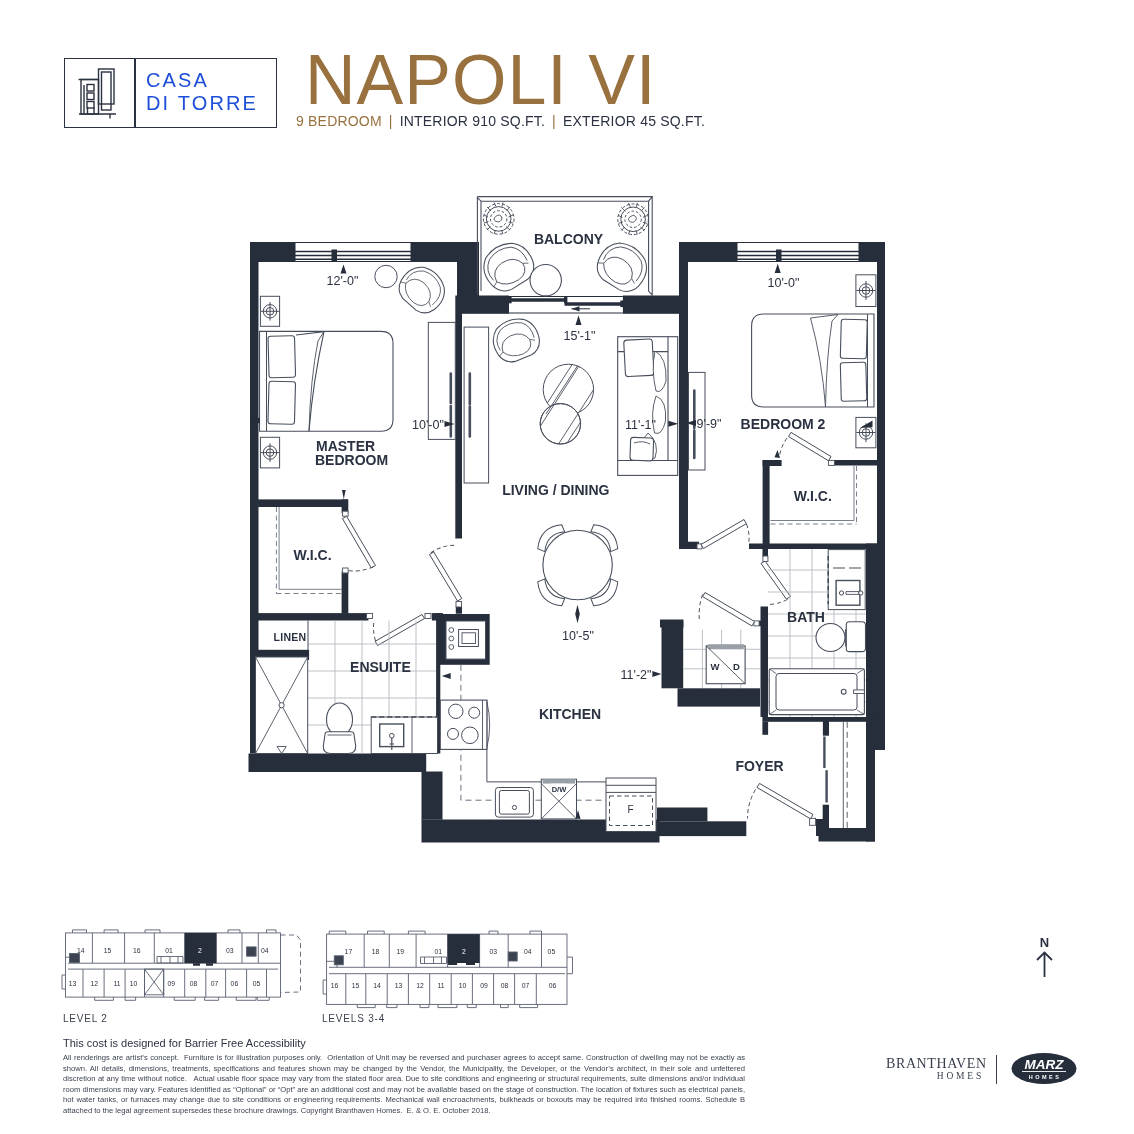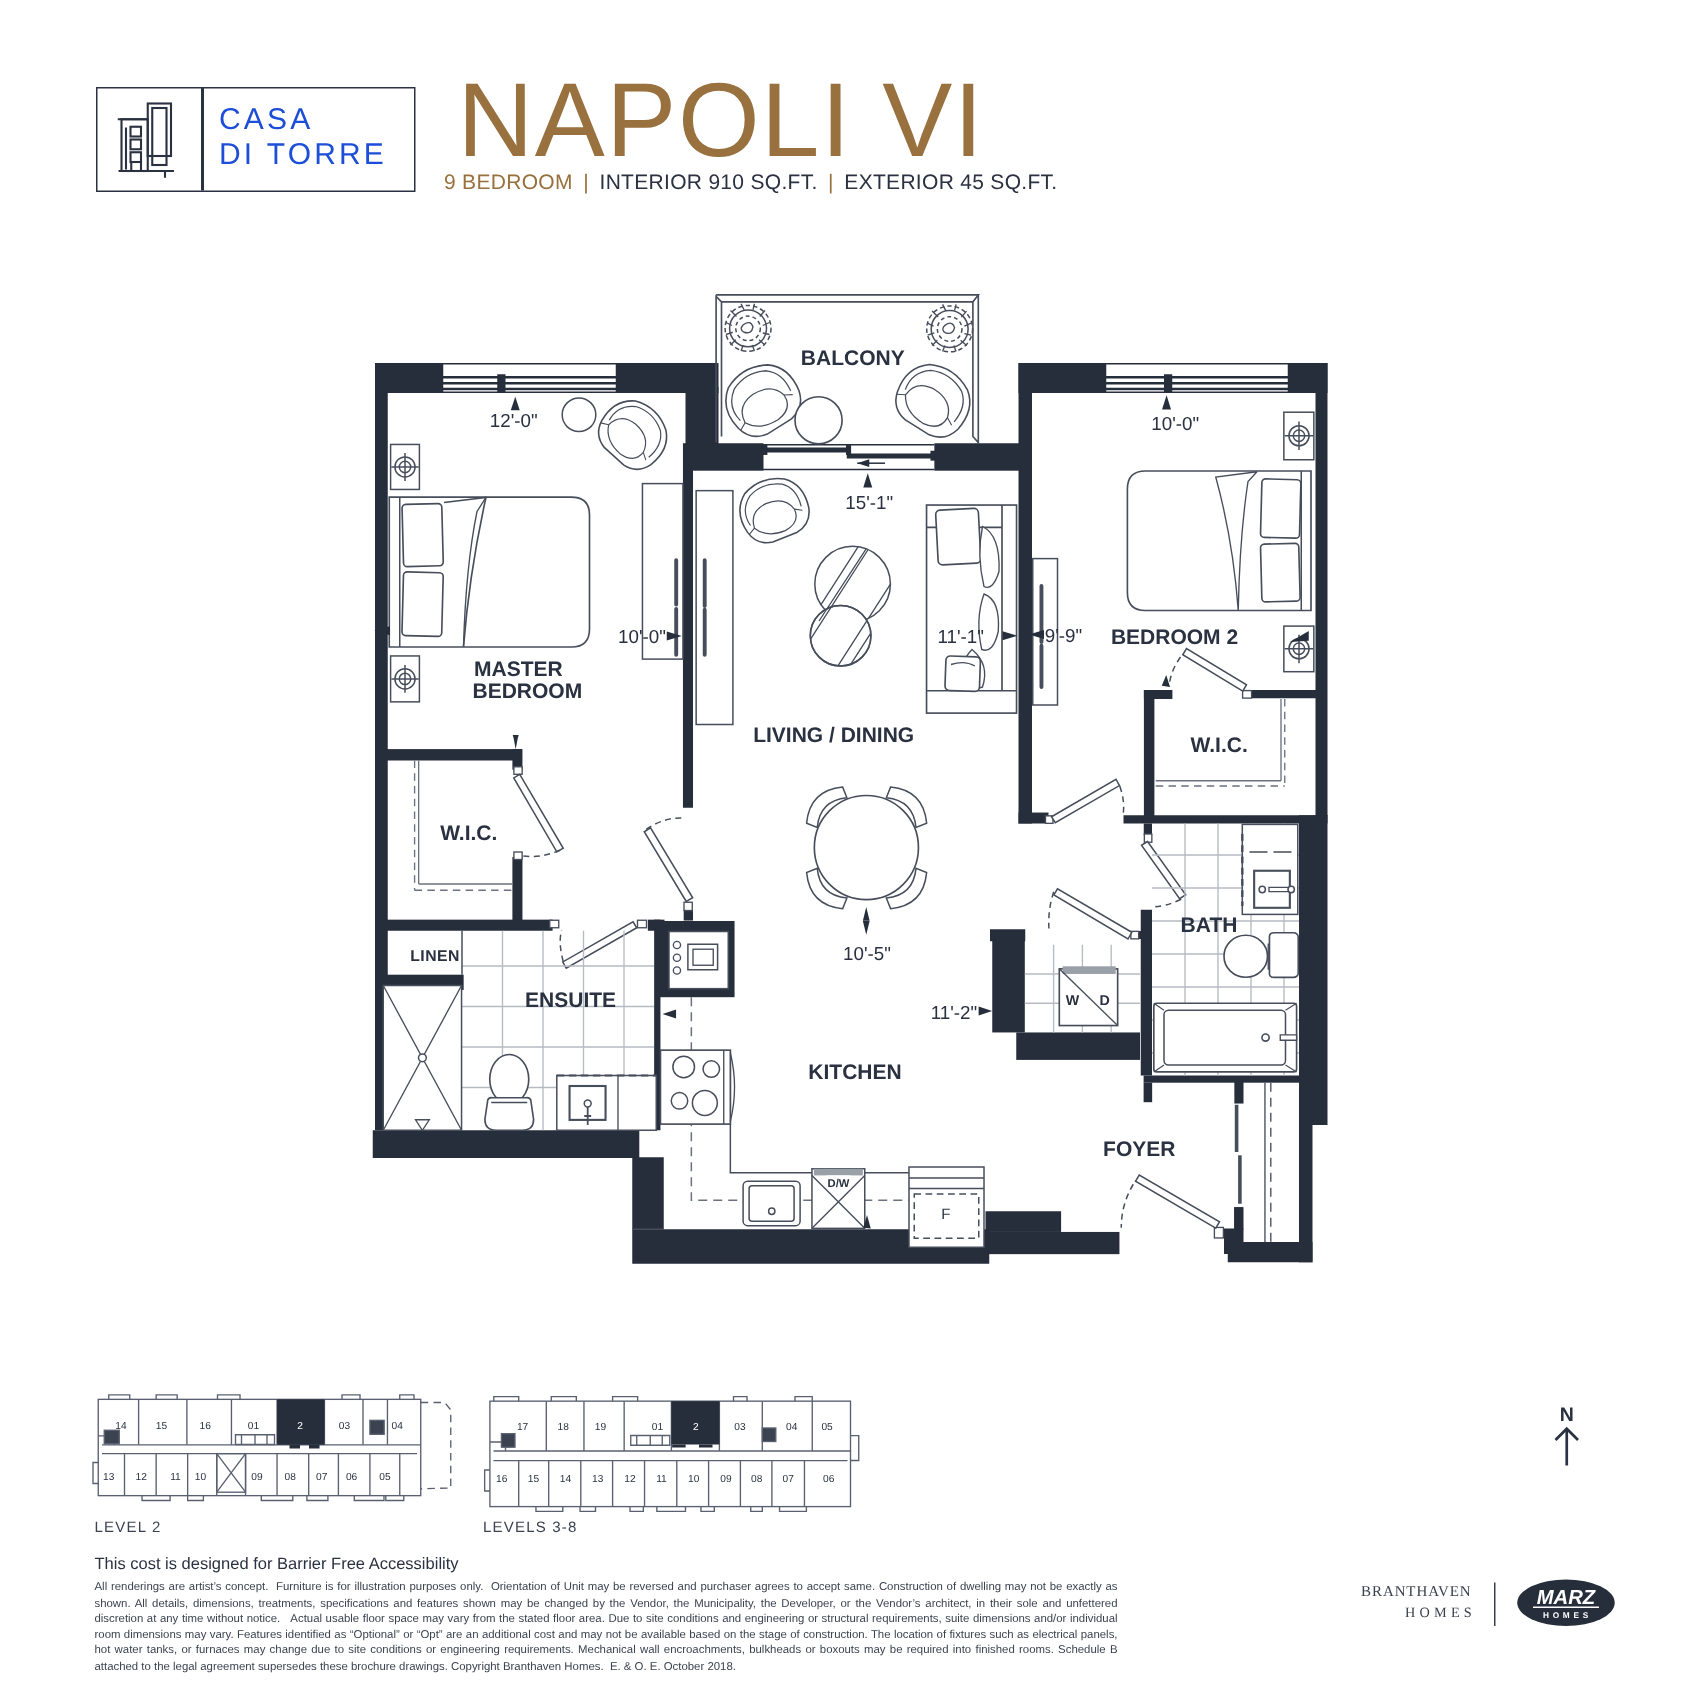--- a/index.html
+++ b/index.html
@@ -659,27 +659,27 @@
         <text x="462.5" y="988.2">10</text>
         <text x="484" y="988.2">09</text>
         <text x="504.5" y="988.2">08</text>
         <text x="525.5" y="988.2">07</text>
         <text x="552.5" y="988.2">06</text>
 </g>
 </g>
 </svg>
 
 <div class="abs" style="left:63px;top:1012.5px;font-size:10px;letter-spacing:0.8px;color:#3b4250">LEVEL 2</div>
-<div class="abs" style="left:322px;top:1012.5px;font-size:10px;letter-spacing:0.8px;color:#3b4250">LEVELS 3-8</div>
+<div class="abs" style="left:322px;top:1012.5px;font-size:10px;letter-spacing:0.8px;color:#3b4250">LEVELS 3-4</div>
 
 <div class="abs" style="left:63px;top:1037px;font-size:11px;color:#2a3140">This cost is designed for Barrier Free Accessibility</div>
 
 <div class="abs" style="left:63px;top:1053px;width:682px;font-size:7.6px;line-height:10.55px;color:#3b4250;text-align:justify">All renderings are artist’s concept.&nbsp; Furniture is for illustration purposes only.&nbsp; Orientation of Unit may be reversed and purchaser agrees to accept same. Construction of dwelling may not be exactly as shown. All details, dimensions, treatments, specifications and features shown may be changed by the Vendor, the Municipality, the Developer, or the Vendor’s architect, in their sole and unfettered discretion at any time without notice.&nbsp;&nbsp; Actual usable floor space may vary from the stated floor area. Due to site conditions and engineering or structural requirements, suite dimensions and/or individual room dimensions may vary. Features identified as “Optional” or “Opt” are an additional cost and may not be available based on the stage of construction. The location of fixtures such as electrical panels, hot water tanks, or furnaces may change due to site conditions or engineering requirements. Mechanical wall encroachments, bulkheads or boxouts may be required into finished rooms. Schedule B attached to the legal agreement supersedes these brochure drawings. Copyright Branthaven Homes.&nbsp; E. &amp; O. E. October 2018.</div>
 
-<div class="abs" style="left:886px;top:1056px;width:95px;font-family:'Liberation Serif',serif;font-size:10px;letter-spacing:0.6px;color:#3a414e;text-align:right">BRANTHAVEN</div>
+<div class="abs" style="left:886px;top:1056px;width:95px;font-family:'Liberation Serif',serif;font-size:14px;letter-spacing:0.6px;color:#3a414e;text-align:right">BRANTHAVEN</div>
 <div class="abs" style="left:889px;top:1071px;width:95px;font-family:'Liberation Serif',serif;font-size:9.5px;letter-spacing:2.8px;color:#3a414e;text-align:right">HOMES</div>
 
 <div class="abs" style="left:996px;top:1055px;width:1.4px;height:29px;background:#3a414e"></div>
 
 <svg class="abs" style="left:1008px;top:1051px" width="75" height="36" viewBox="0 0 75 36">
   <ellipse cx="36" cy="17.5" rx="32.5" ry="15.5" fill="#272e3b"></ellipse>
   <text x="36" y="18" font-size="13.5" font-weight="bold" font-style="italic" fill="#ffffff" text-anchor="middle" font-family="Liberation Sans, sans-serif">MARZ</text>
   <path d="M14 20.5 H58" stroke="#ffffff" stroke-width="0.9"></path>
   <text x="37" y="27.5" font-size="5.5" font-weight="bold" fill="#ffffff" text-anchor="middle" letter-spacing="2.5" font-family="Liberation Sans, sans-serif">HOMES</text>
 </svg>

